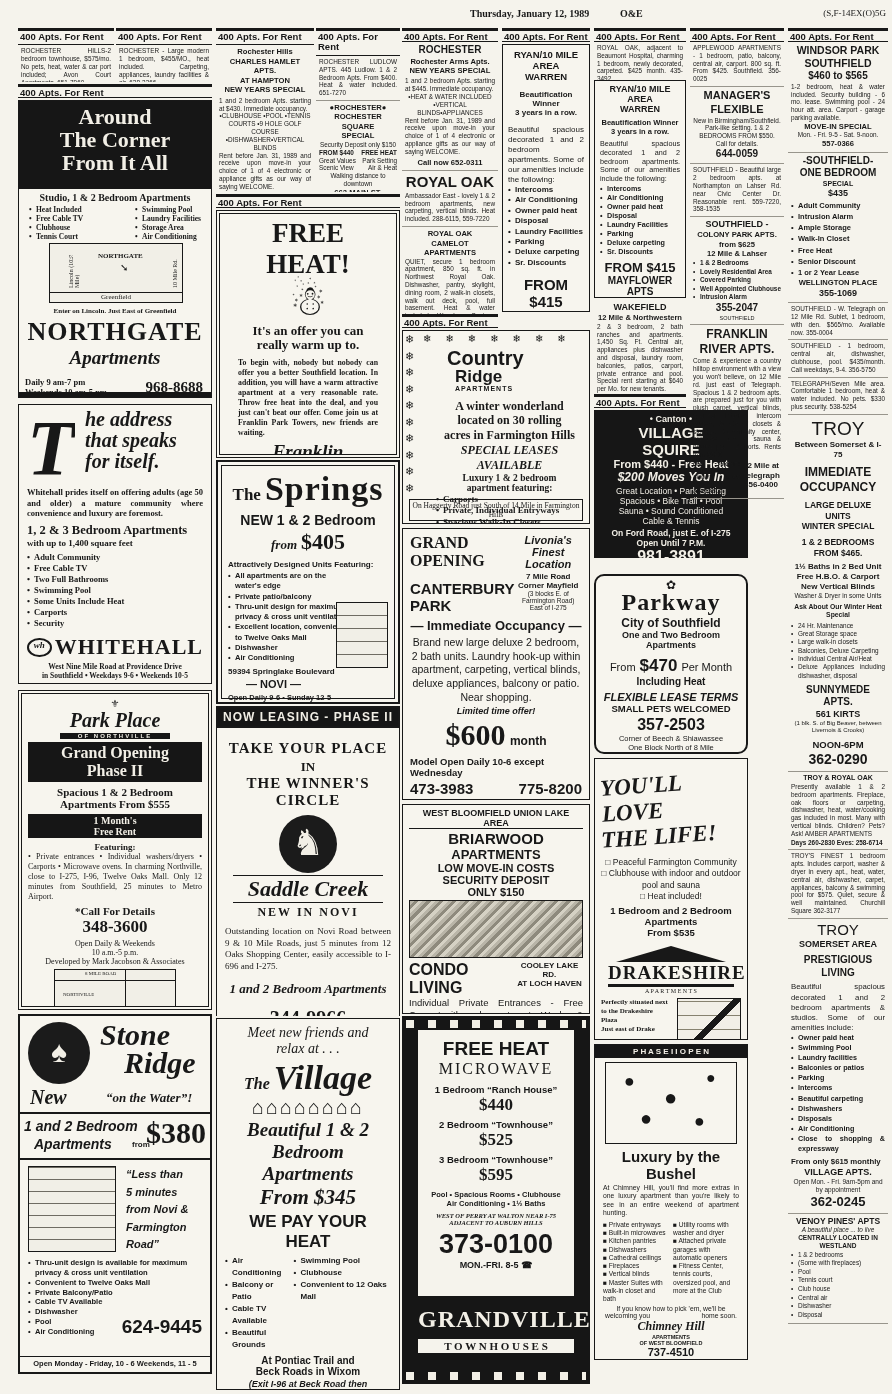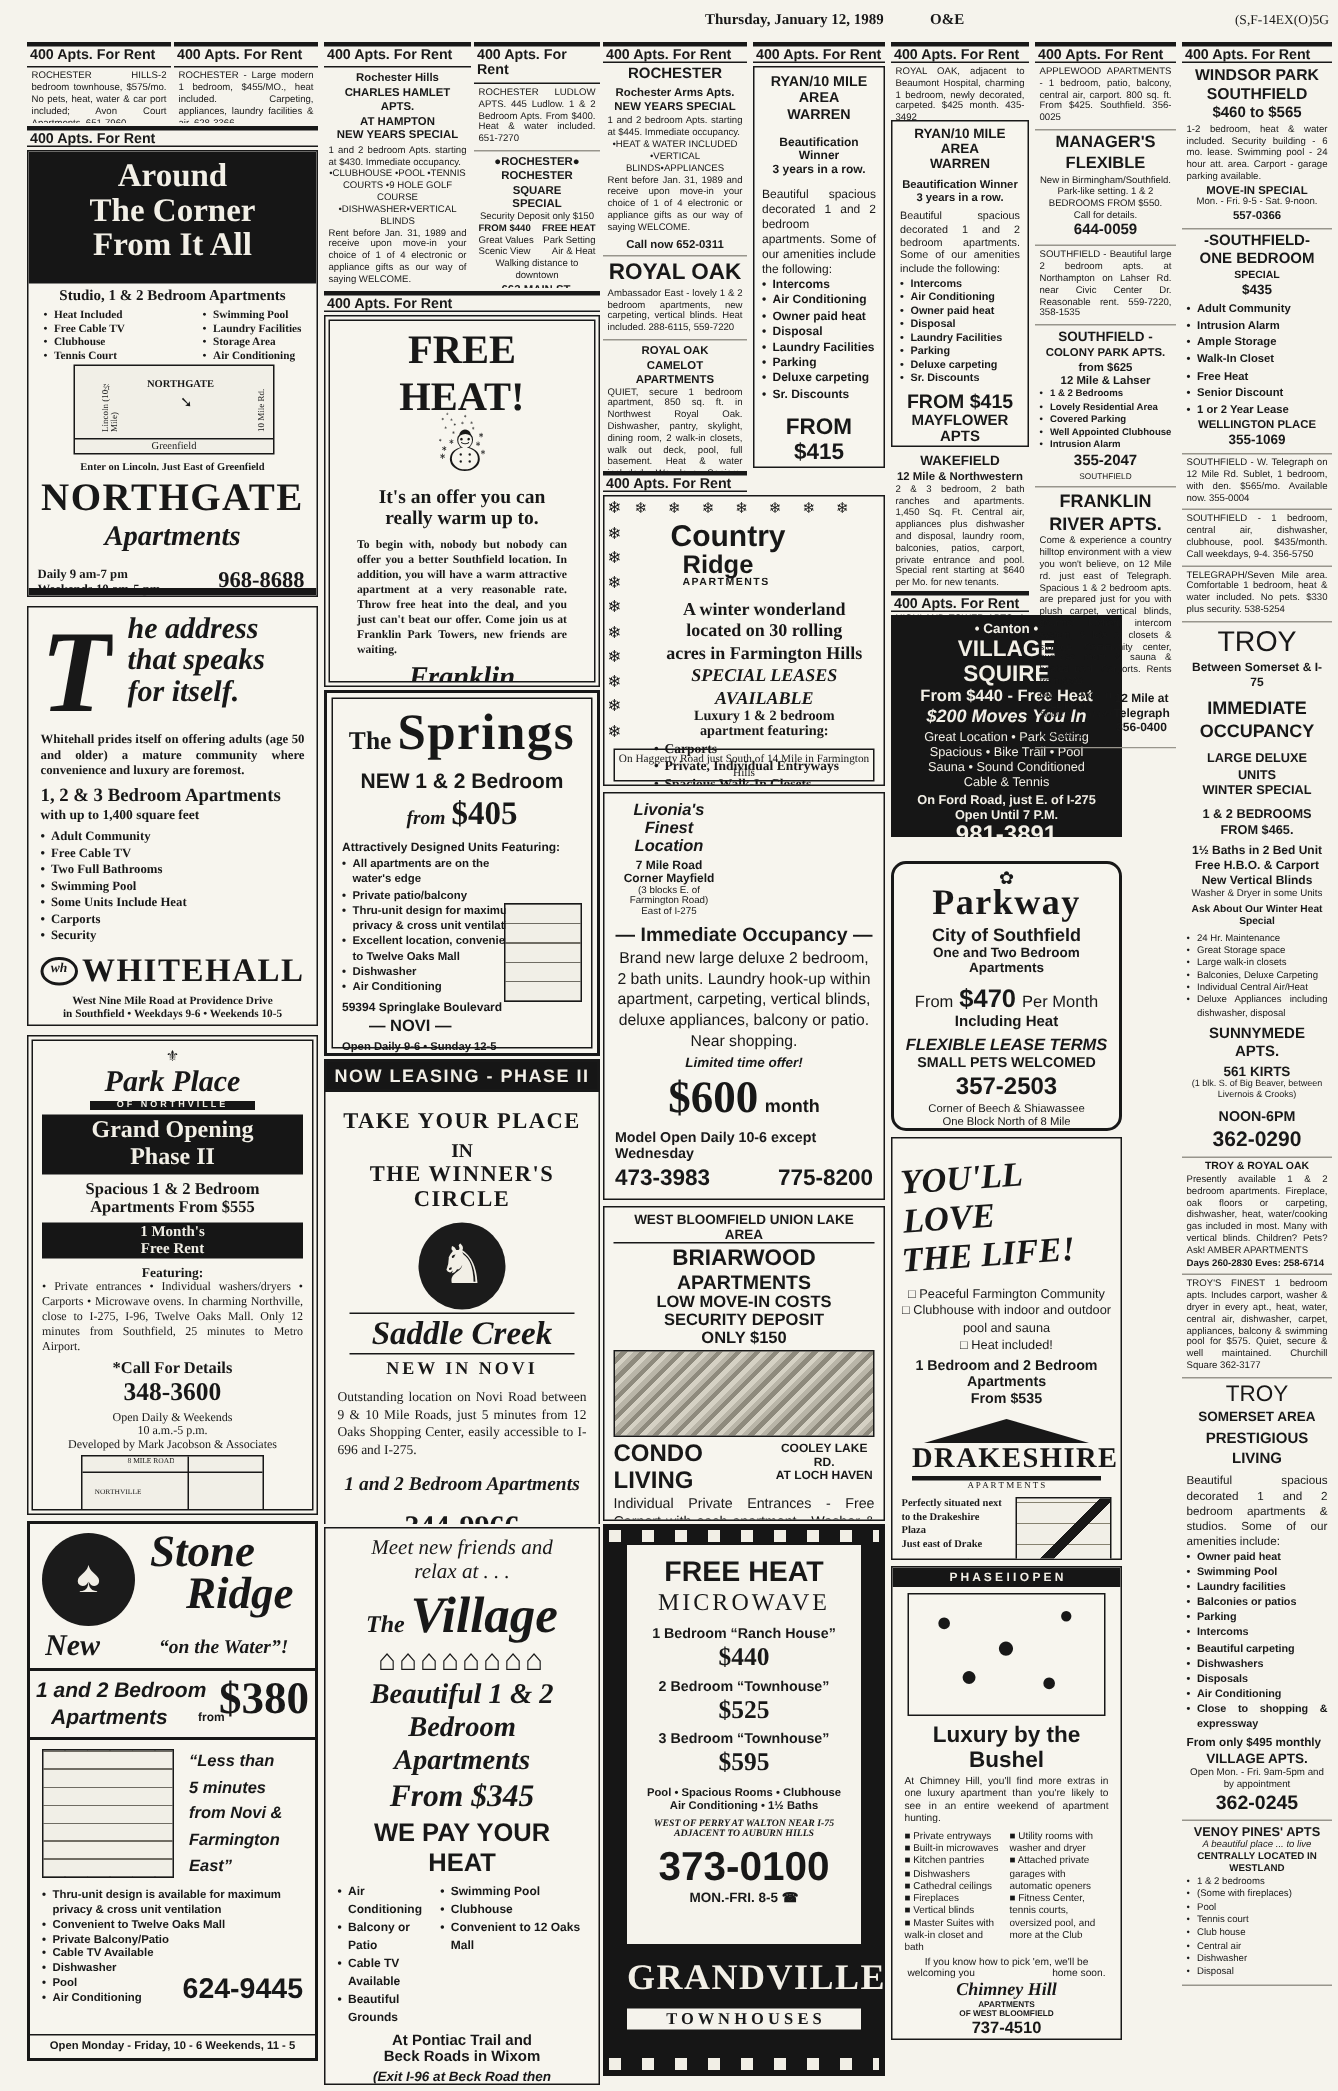--- a/index.html
+++ b/index.html
@@ -161,21 +161,21 @@
       <span class="abs sans b i" style="left:14px;top:22px;font-size:14px;">Apartments</span>
       <span class="abs sans b" style="left:112px;top:26px;font-size:8px;">from</span>
       <span class="abs b" style="right:4px;top:2px;font-size:30px;">$380</span>
     </div>
     <div class="mapbox abs" style="left:8px;top:150px;width:88px;height:86px;background:repeating-linear-gradient(0deg,#f1efe7 0 11px,#6f6c63 11px 12px),repeating-linear-gradient(90deg,#f1efe7 0 14px,#6f6c63 14px 15px);"></div>
     <div class="abs sans b i" style="left:106px;top:150px;width:82px;font-size:11px;line-height:1.6;">
       <div>“Less than</div>
       <div>5 minutes</div>
       <div>from Novi &amp;</div>
       <div>Farmington</div>
-      <div>East”</div>
+      <div>Road”</div>
     </div>
     <div class="abs sans b" style="left:8px;top:242px;width:178px;font-size:7.6px;line-height:1.3;">
       <div class="li">Thru-unit design is available for maximum privacy &amp; cross unit ventilation</div>
       <div class="li">Convenient to Twelve Oaks Mall</div>
       <div class="li">Private Balcony/Patio</div>
       <div class="li">Cable TV Available</div>
       <div class="li">Dishwasher</div>
       <div class="li">Pool</div>
       <div class="li">Air Conditioning</div>
     </div>
@@ -395,20 +395,26 @@
         <div class="li">Private, Individual Entryways</div>
         <div class="li">Spacious Walk-In Closets</div>
       </div>
 
     </div>
     <div class="abs tc" style="left:6px;right:6px;bottom:2px;font-size:7.5px;border:1px solid #181818;padding:1px;">On Haggerty Road just South of 14 Mile in Farmington Hills</div>
   </div>
 
   <div class="abs box1 sans" style="left:402px;top:528px;width:188px;height:272px;padding:5px 7px;">
     <div class="row">
+      <div>
+        <div class="b" style="font-size:16px;font-family:'Liberation Serif',serif;">GRAND</div>
+        <div class="b" style="font-size:16px;font-family:'Liberation Serif',serif;">OPENING</div>
+        <div class="b" style="font-size:15px;margin-top:10px;">CANTERBURY</div>
+        <div class="b" style="font-size:15px;">PARK</div>
+      </div>
       <div class="tc" style="width:72px;">
         <div class="b i" style="font-size:11px;">Livonia's</div>
         <div class="b i" style="font-size:11px;">Finest</div>
         <div class="b i" style="font-size:11px;">Location</div>
         <div class="b" style="font-size:8px;margin-top:2px;">7 Mile Road</div>
         <div class="b" style="font-size:8px;">Corner Mayfield</div>
         <div style="font-size:6.5px;">(3 blocks E. of</div>
         <div style="font-size:6.5px;">Farmington Road)</div>
         <div style="font-size:6.5px;">East of I-275</div>
       </div>
@@ -725,21 +731,21 @@
         <div class="li">Laundry facilities</div>
         <div class="li">Balconies or patios</div>
         <div class="li">Parking</div>
         <div class="li">Intercoms</div>
         <div class="li">Beautiful carpeting</div>
         <div class="li">Dishwashers</div>
         <div class="li">Disposals</div>
         <div class="li">Air Conditioning</div>
         <div class="li">Close to shopping &amp; expressway</div>
       </div>
-      <div class="b" style="font-size:7.8px;margin-top:3px;">From only $495 monthly</div>
+      <div class="b" style="font-size:7.8px;margin-top:3px;">From only $615 monthly</div>
       <div class="clsh" style="font-size:9px;">VILLAGE APTS.</div>
       <div class="tc" style="font-size:6.5px;">Open Mon. - Fri. 9am-5pm and by appointment</div>
       <div class="clsh" style="font-size:13px;">362-0245</div>
     </div>
     <div class="cls">
       <div class="clsh" style="font-size:8.5px;">VENOY PINES' APTS</div>
       <div class="tc i">A beautiful place ... to live</div>
       <div class="clsh" style="font-size:6.5px;">CENTRALLY LOCATED IN WESTLAND</div>
       <div style="line-height:1.35;">
         <div class="li">1 &amp; 2 bedrooms</div>

